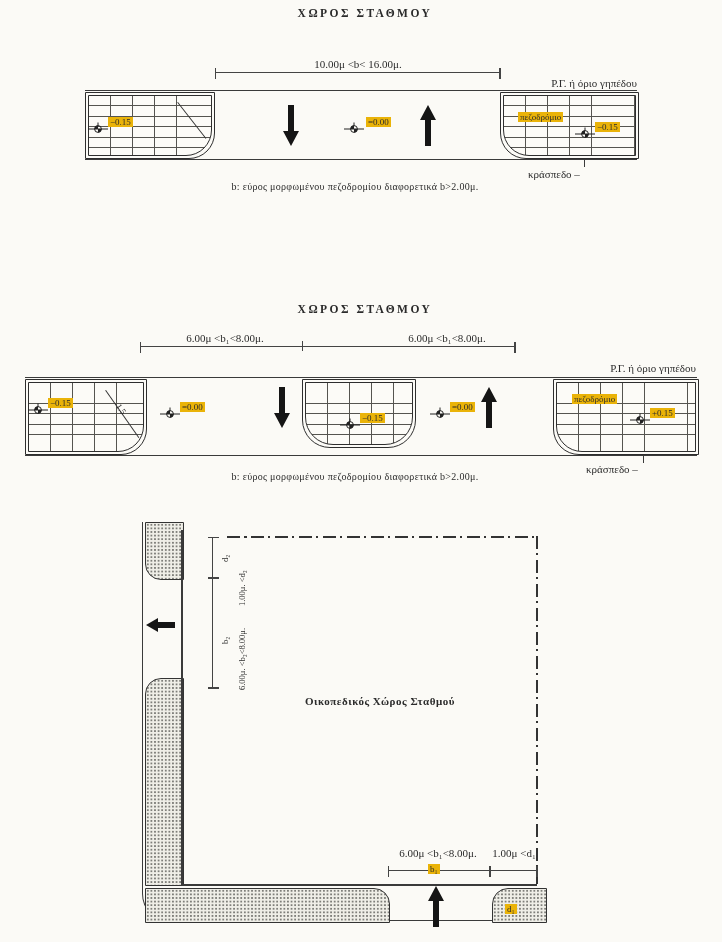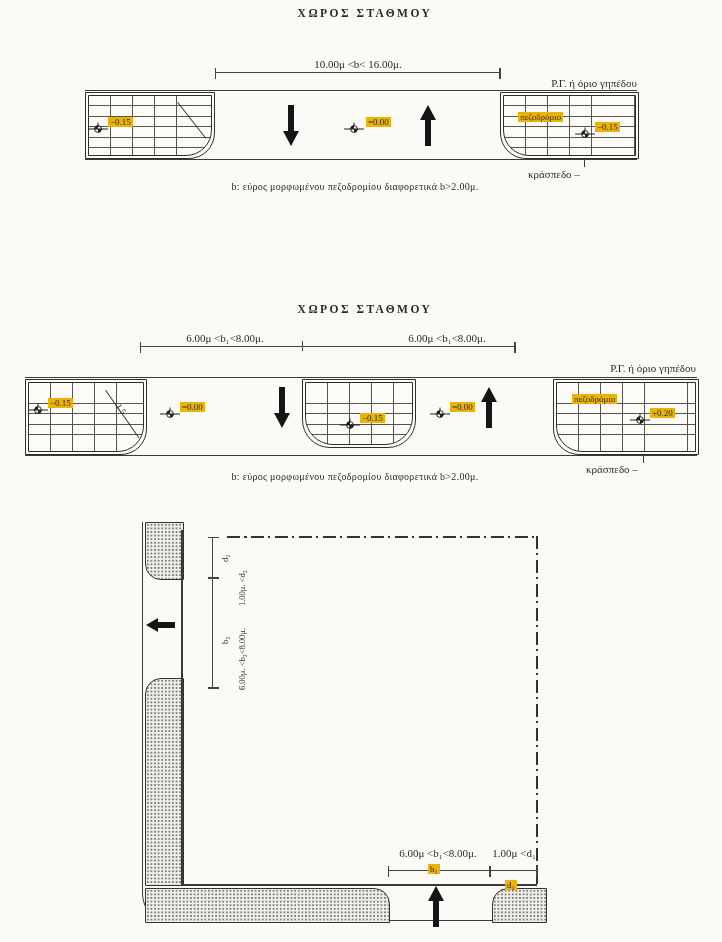--- a/index.html
+++ b/index.html
@@ -186,21 +186,21 @@
   <div class="lab" style="left:572px;top:394px;">πεζοδρόμιο</div>
   <span class="lvl" style="left:630px;top:412px;">
     <svg width="20" height="14" viewBox="0 0 20 14">
         <line x1="0" y1="8" x2="20" y2="8" stroke="#222" stroke-width="1"></line>
         <line x1="10" y1="1.5" x2="10" y2="4.8" stroke="#222" stroke-width="1"></line>
         <circle cx="10" cy="8" r="3.4" fill="none" stroke="#222" stroke-width="1"></circle>
         <path d="M10 8 L10 4.6 A3.4 3.4 0 0 0 6.6 8 Z" fill="#222"></path>
         <path d="M10 8 L10 11.4 A3.4 3.4 0 0 0 13.4 8 Z" fill="#222"></path>
       </svg>
   </span>
-  <div class="lab" style="left:650px;top:408px;">+0.20</div>
+  <div class="lab" style="left:650px;top:408px;">+0.15</div>
 
   <div class="vline" style="left:643px;top:456px;height:7px;width:1.2px;"></div>
   <div class="t small" style="left:586px;top:463px;">κράσπεδο –</div>
   <div class="t cap ctr" style="left:150px;top:471px;width:410px;">b: εύρος μορφωμένου πεζοδρομίου διαφορετικά b&gt;2.00μ.</div>
 
   <div class="vline" style="left:142px;top:522px;height:362px;"></div>
   <div class="corner" style="left:142px;top:883px;width:30px;height:38px;"></div>
   <div class="hline" style="left:170px;top:920px;width:375px;"></div>
 
   <div class="stip" style="left:145px;top:522px;width:37px;height:56px;border-bottom-left-radius:16px;"></div>
@@ -222,21 +222,22 @@
       <i class="sh-v"></i>
     </div>
 
   <div class="dimv" style="left:212px;top:537px;height:41px;"></div>
   <div class="dimv" style="left:212px;top:578px;height:110px;"></div>
   <div class="rot" style="left:220px;top:562px;width:18px;">d₂</div>
   <div class="rot" style="left:220px;top:644px;width:18px;">b₂</div>
   <div class="rot" style="left:237px;top:606px;width:66px;">1.00μ. &lt;d₂</div>
   <div class="rot" style="left:237px;top:690px;width:112px;">6.00μ. &lt;b₂&lt;8.00μ.</div>
 
+  <div class="t ctr" style="left:265px;top:695px;width:230px;font-size:11px;font-weight:600;letter-spacing:.5px;">Οικοπεδικός Χώρος Σταθμού</div>
 
   <div class="t small ctr" style="left:372px;top:847px;width:132px;">6.00μ &lt;b₁&lt;8.00μ.</div>
   <div class="t small ctr" style="left:484px;top:847px;width:60px;">1.00μ &lt;d₁</div>
   <div class="dimh" style="left:388px;top:870px;width:102px;"></div>
   <div class="dimh" style="left:490px;top:870px;width:47px;"></div>
   <div class="lab" style="left:428px;top:864px;">b₁</div>
-  <div class="lab" style="left:505px;top:880px;">d₁</div>
+  <div class="lab" style="left:505px;top:904px;">d₁</div>
 
 </div>
 
 </body></html>

